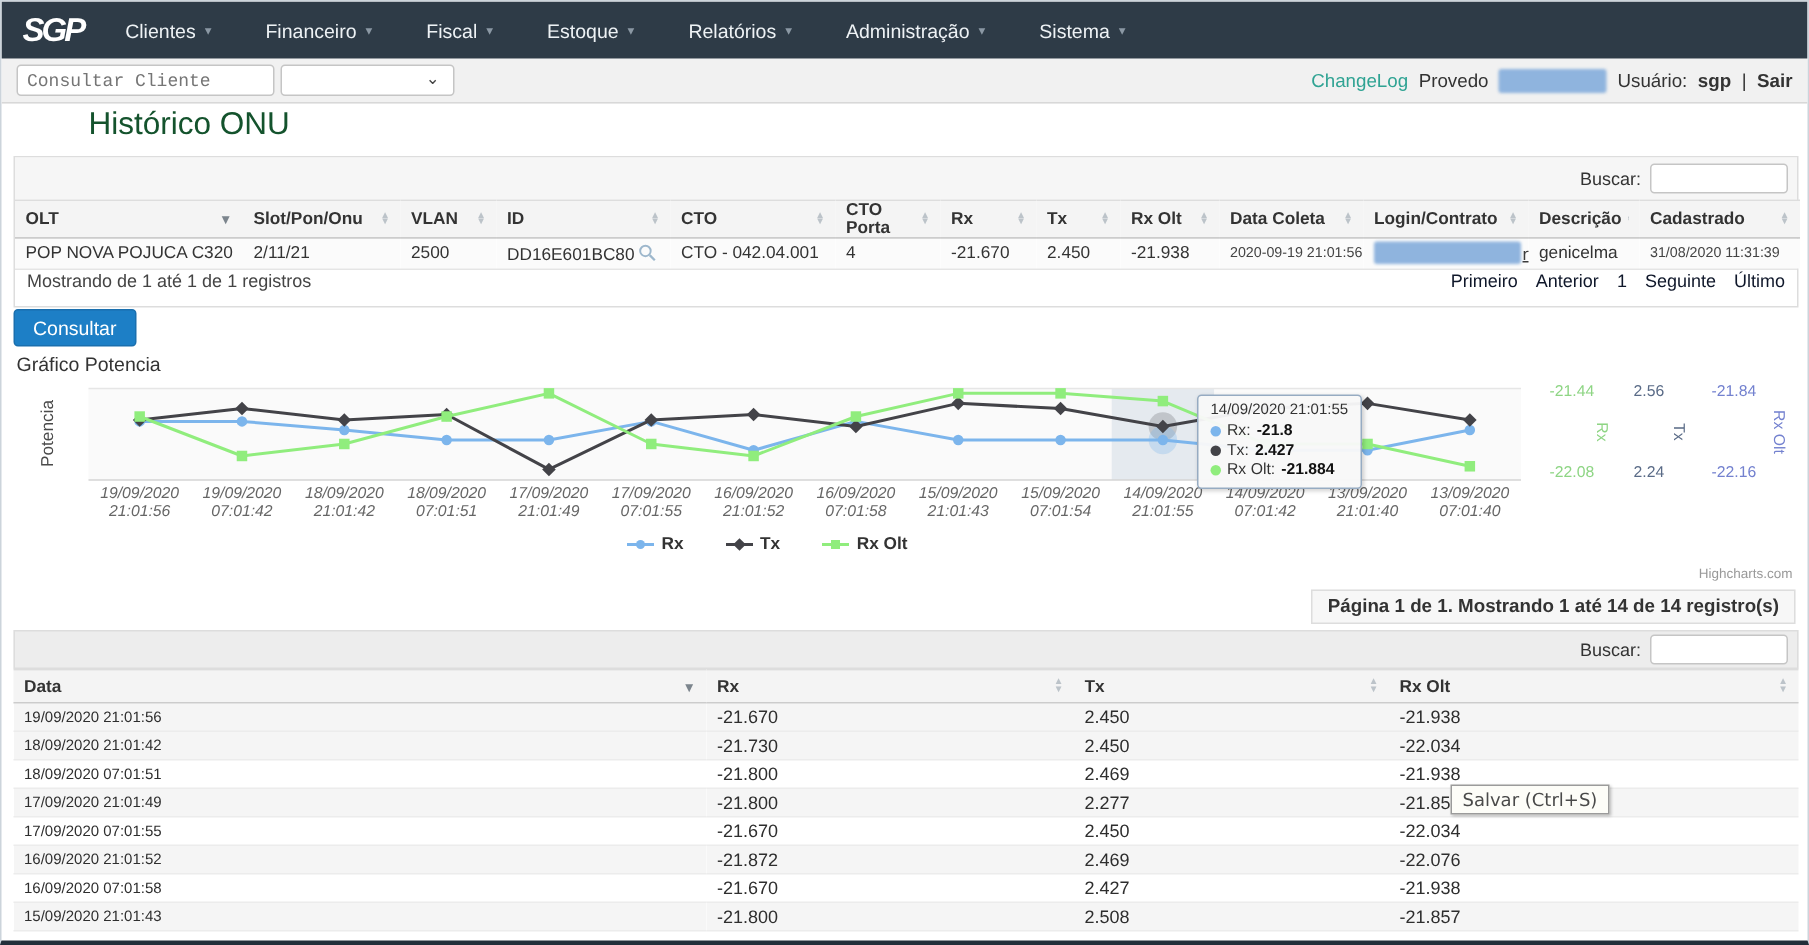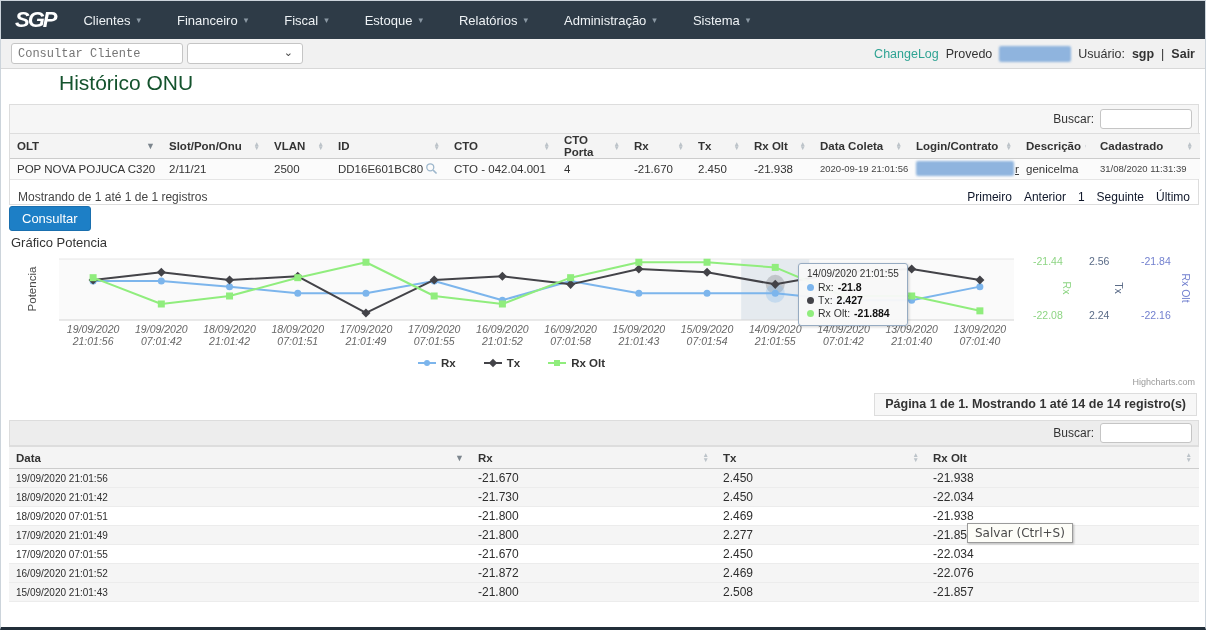--- a/index.html
+++ b/index.html
@@ -34,21 +34,21 @@
 .tbl-toolbar{height:28px;background:#f6f6f6;display:flex;align-items:center;justify-content:flex-end;gap:6px;padding:0 6px;font-size:12px;color:#333;}
 .buscar-input{width:92px;height:20px;}
 table{border-collapse:collapse;width:100%;table-layout:fixed;}
 th{height:21px;font-size:11.5px;color:#333;text-align:left;padding:0 7px;border-top:1px solid #ddd;border-bottom:1px solid #ccc;background:#f4f4f4;cursor:pointer;}
 .th-in{display:flex;align-items:center;justify-content:space-between;gap:3px;overflow:hidden;}
 .sort{display:inline-flex;flex-direction:column;font-size:6.5px;line-height:4.5px;color:#bcc3c9;flex:none;}
 .sort-active{font-size:9px;color:#7c858d;flex:none;}
 td{height:20px;font-size:11.5px;color:#333;padding:0 7px;white-space:nowrap;overflow:hidden;}
 .panel1 td{background:#fbfbfb;}
 td.small{font-size:9.5px;color:#444;}
-.tbl-footer{height:25px;display:flex;align-items:flex-end;justify-content:space-between;padding:0 8px;font-size:12px;color:#444;border-top:1px solid #e5e5e5;}
+.tbl-footer{height:25px;display:flex;align-items:flex-start;justify-content:space-between;padding:0 8px;font-size:12px;color:#444;border-top:1px solid #e5e5e5;}
 .pager{display:flex;gap:12px;color:#0f172a;font-size:12px;}
 .pager span{cursor:pointer;}
 .mag{vertical-align:-2px;margin-left:2px;cursor:pointer;}
 .login-link{text-decoration:underline;color:#3b3b3b;cursor:pointer;}
 .redact.cell{width:98px;height:15px;vertical-align:-3px;margin-right:1px;}
 
 
 .btn-primary{position:absolute;top:205px;left:8px;background:#1d7fc6;border:1px solid #1a6fae;color:#fff;font-size:13px;padding:4px 12px;border-radius:3px;cursor:pointer;font-family:inherit;}
 
 
@@ -563,20 +563,26 @@
           <td>-21.670</td>
           <td>2.450</td>
           <td>-22.034</td>
         </tr>
         <tr class="odd">
           <td class="small">16/09/2020 21:01:52</td>
           <td>-21.872</td>
           <td>2.469</td>
           <td>-22.076</td>
         </tr>
+        <tr>
+          <td class="small">16/09/2020 07:01:58</td>
+          <td>-21.670</td>
+          <td>2.427</td>
+          <td>-21.938</td>
+        </tr>
         <tr class="odd">
           <td class="small">15/09/2020 21:01:43</td>
           <td>-21.800</td>
           <td>2.508</td>
           <td>-21.857</td>
         </tr>
       </tbody>
   </table>
 
   <div class="salvar-tip">Salvar (Ctrl+S)</div>

